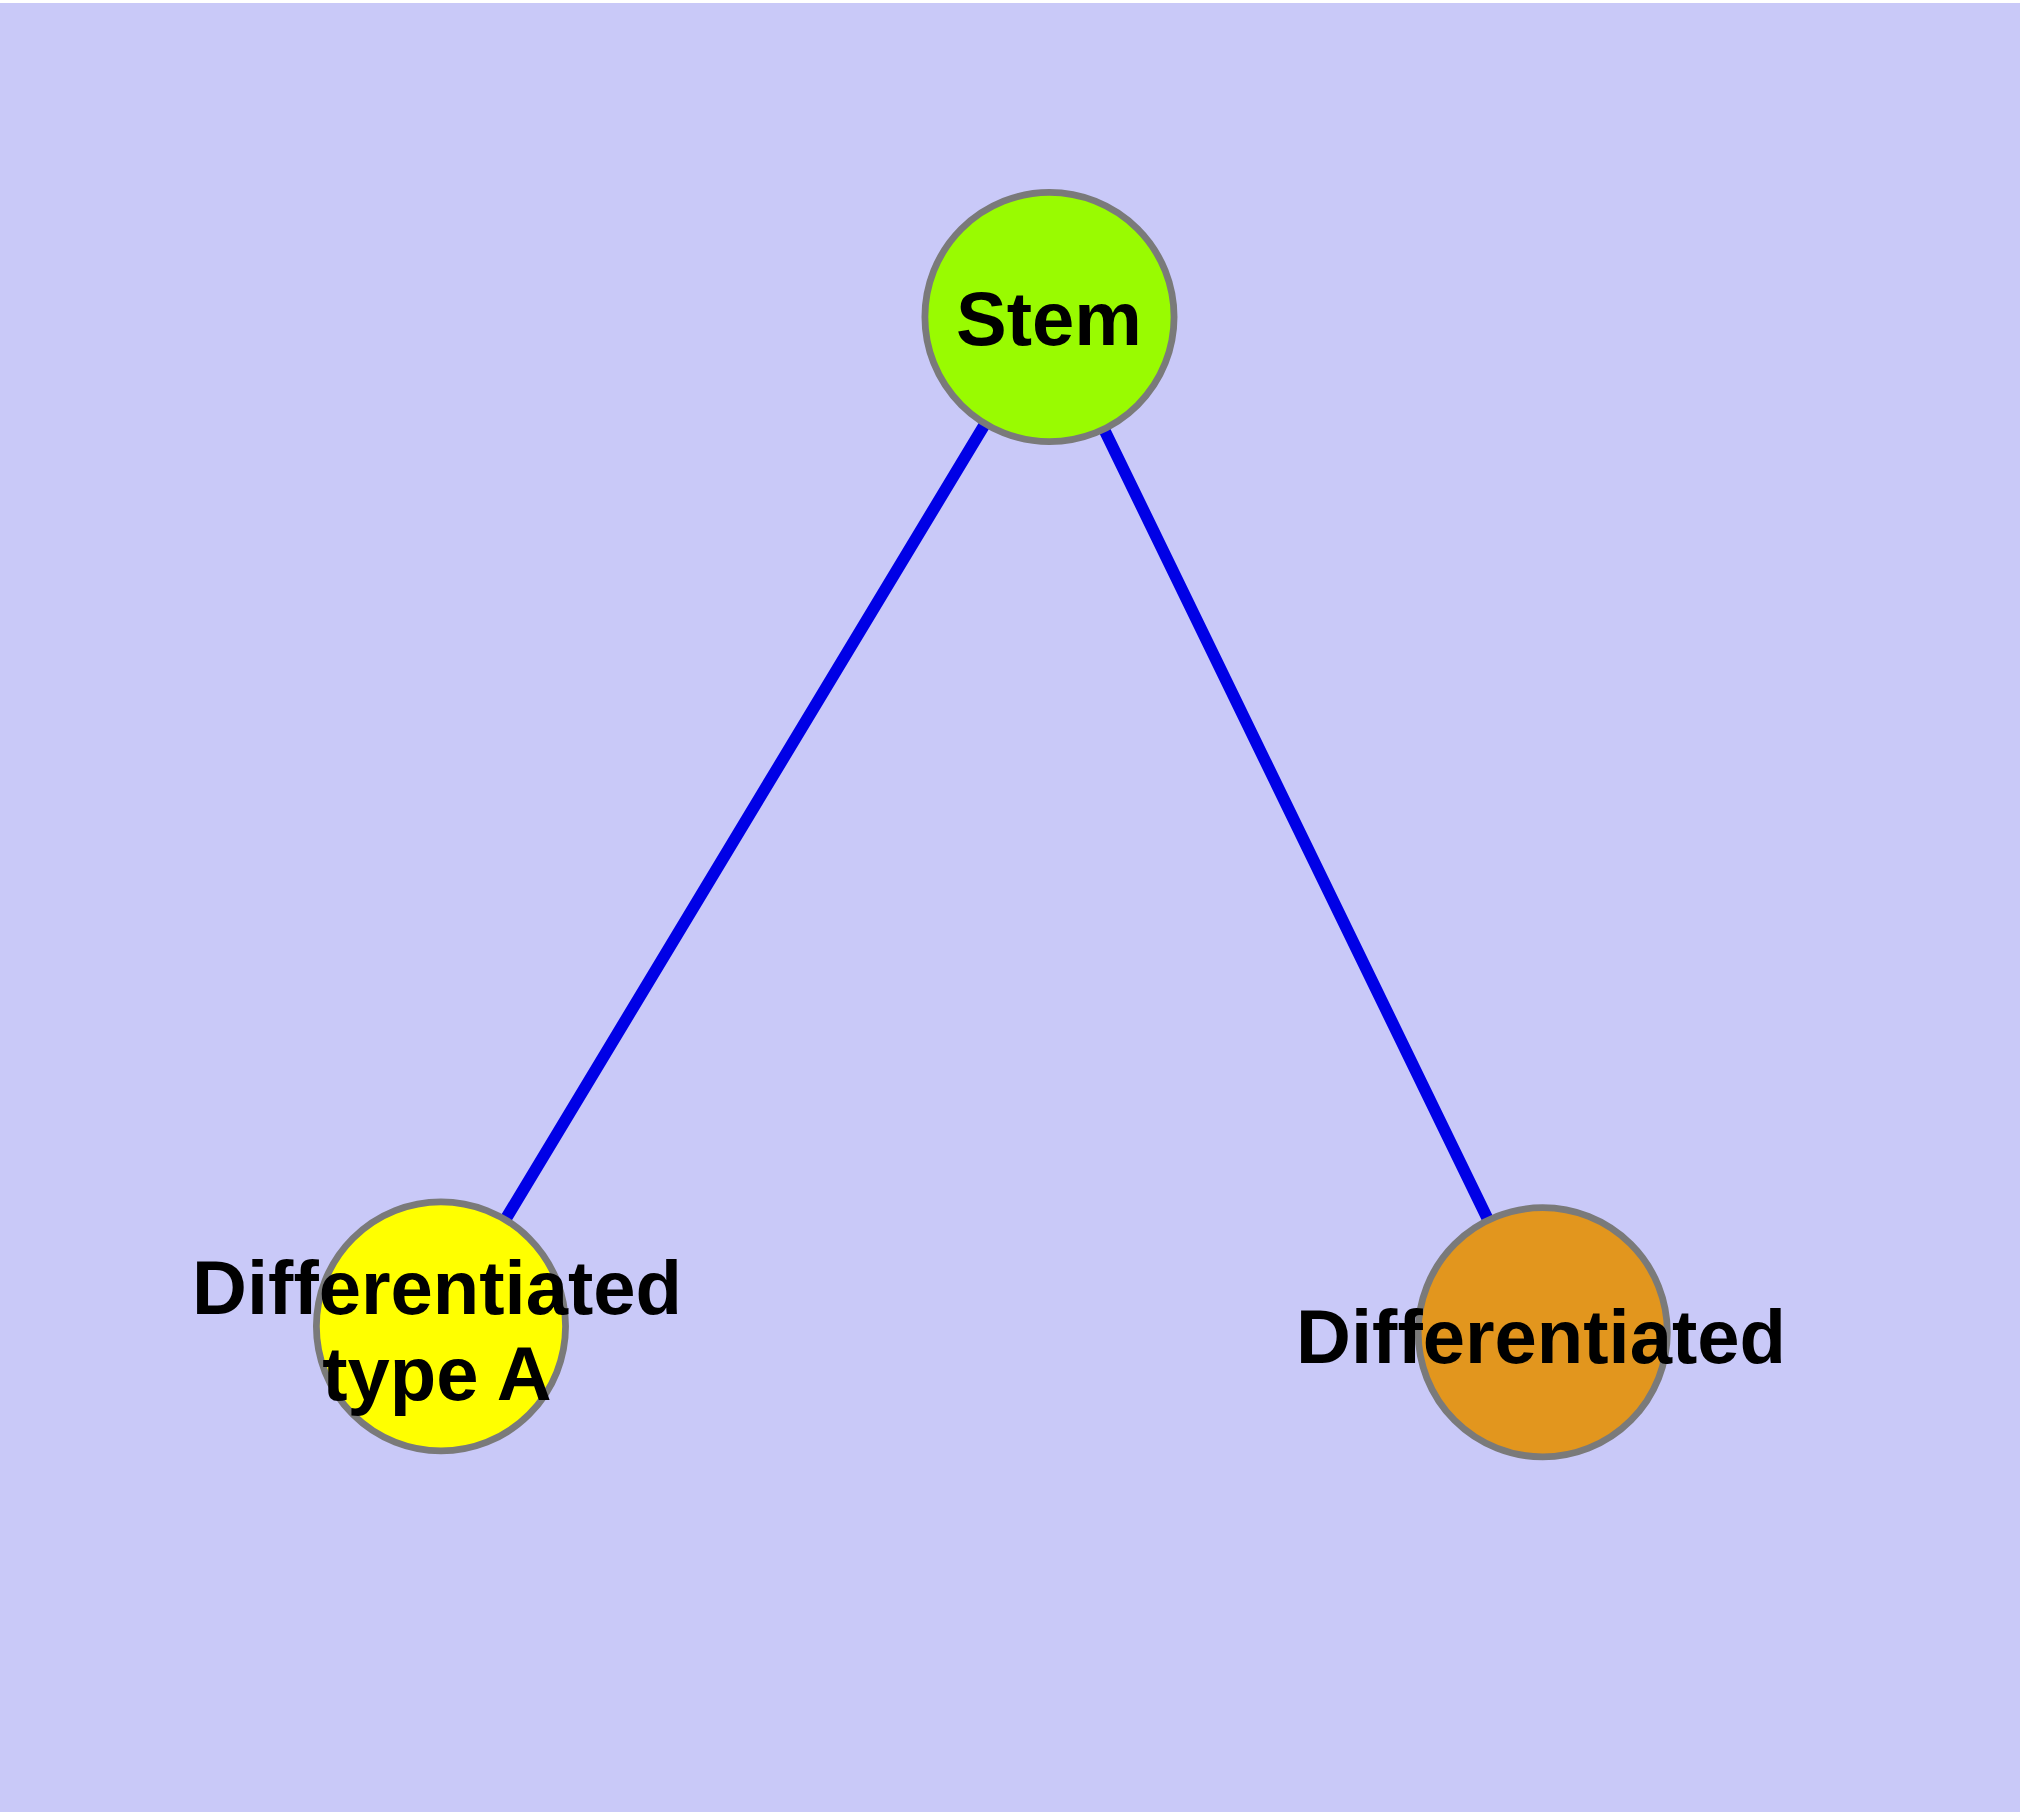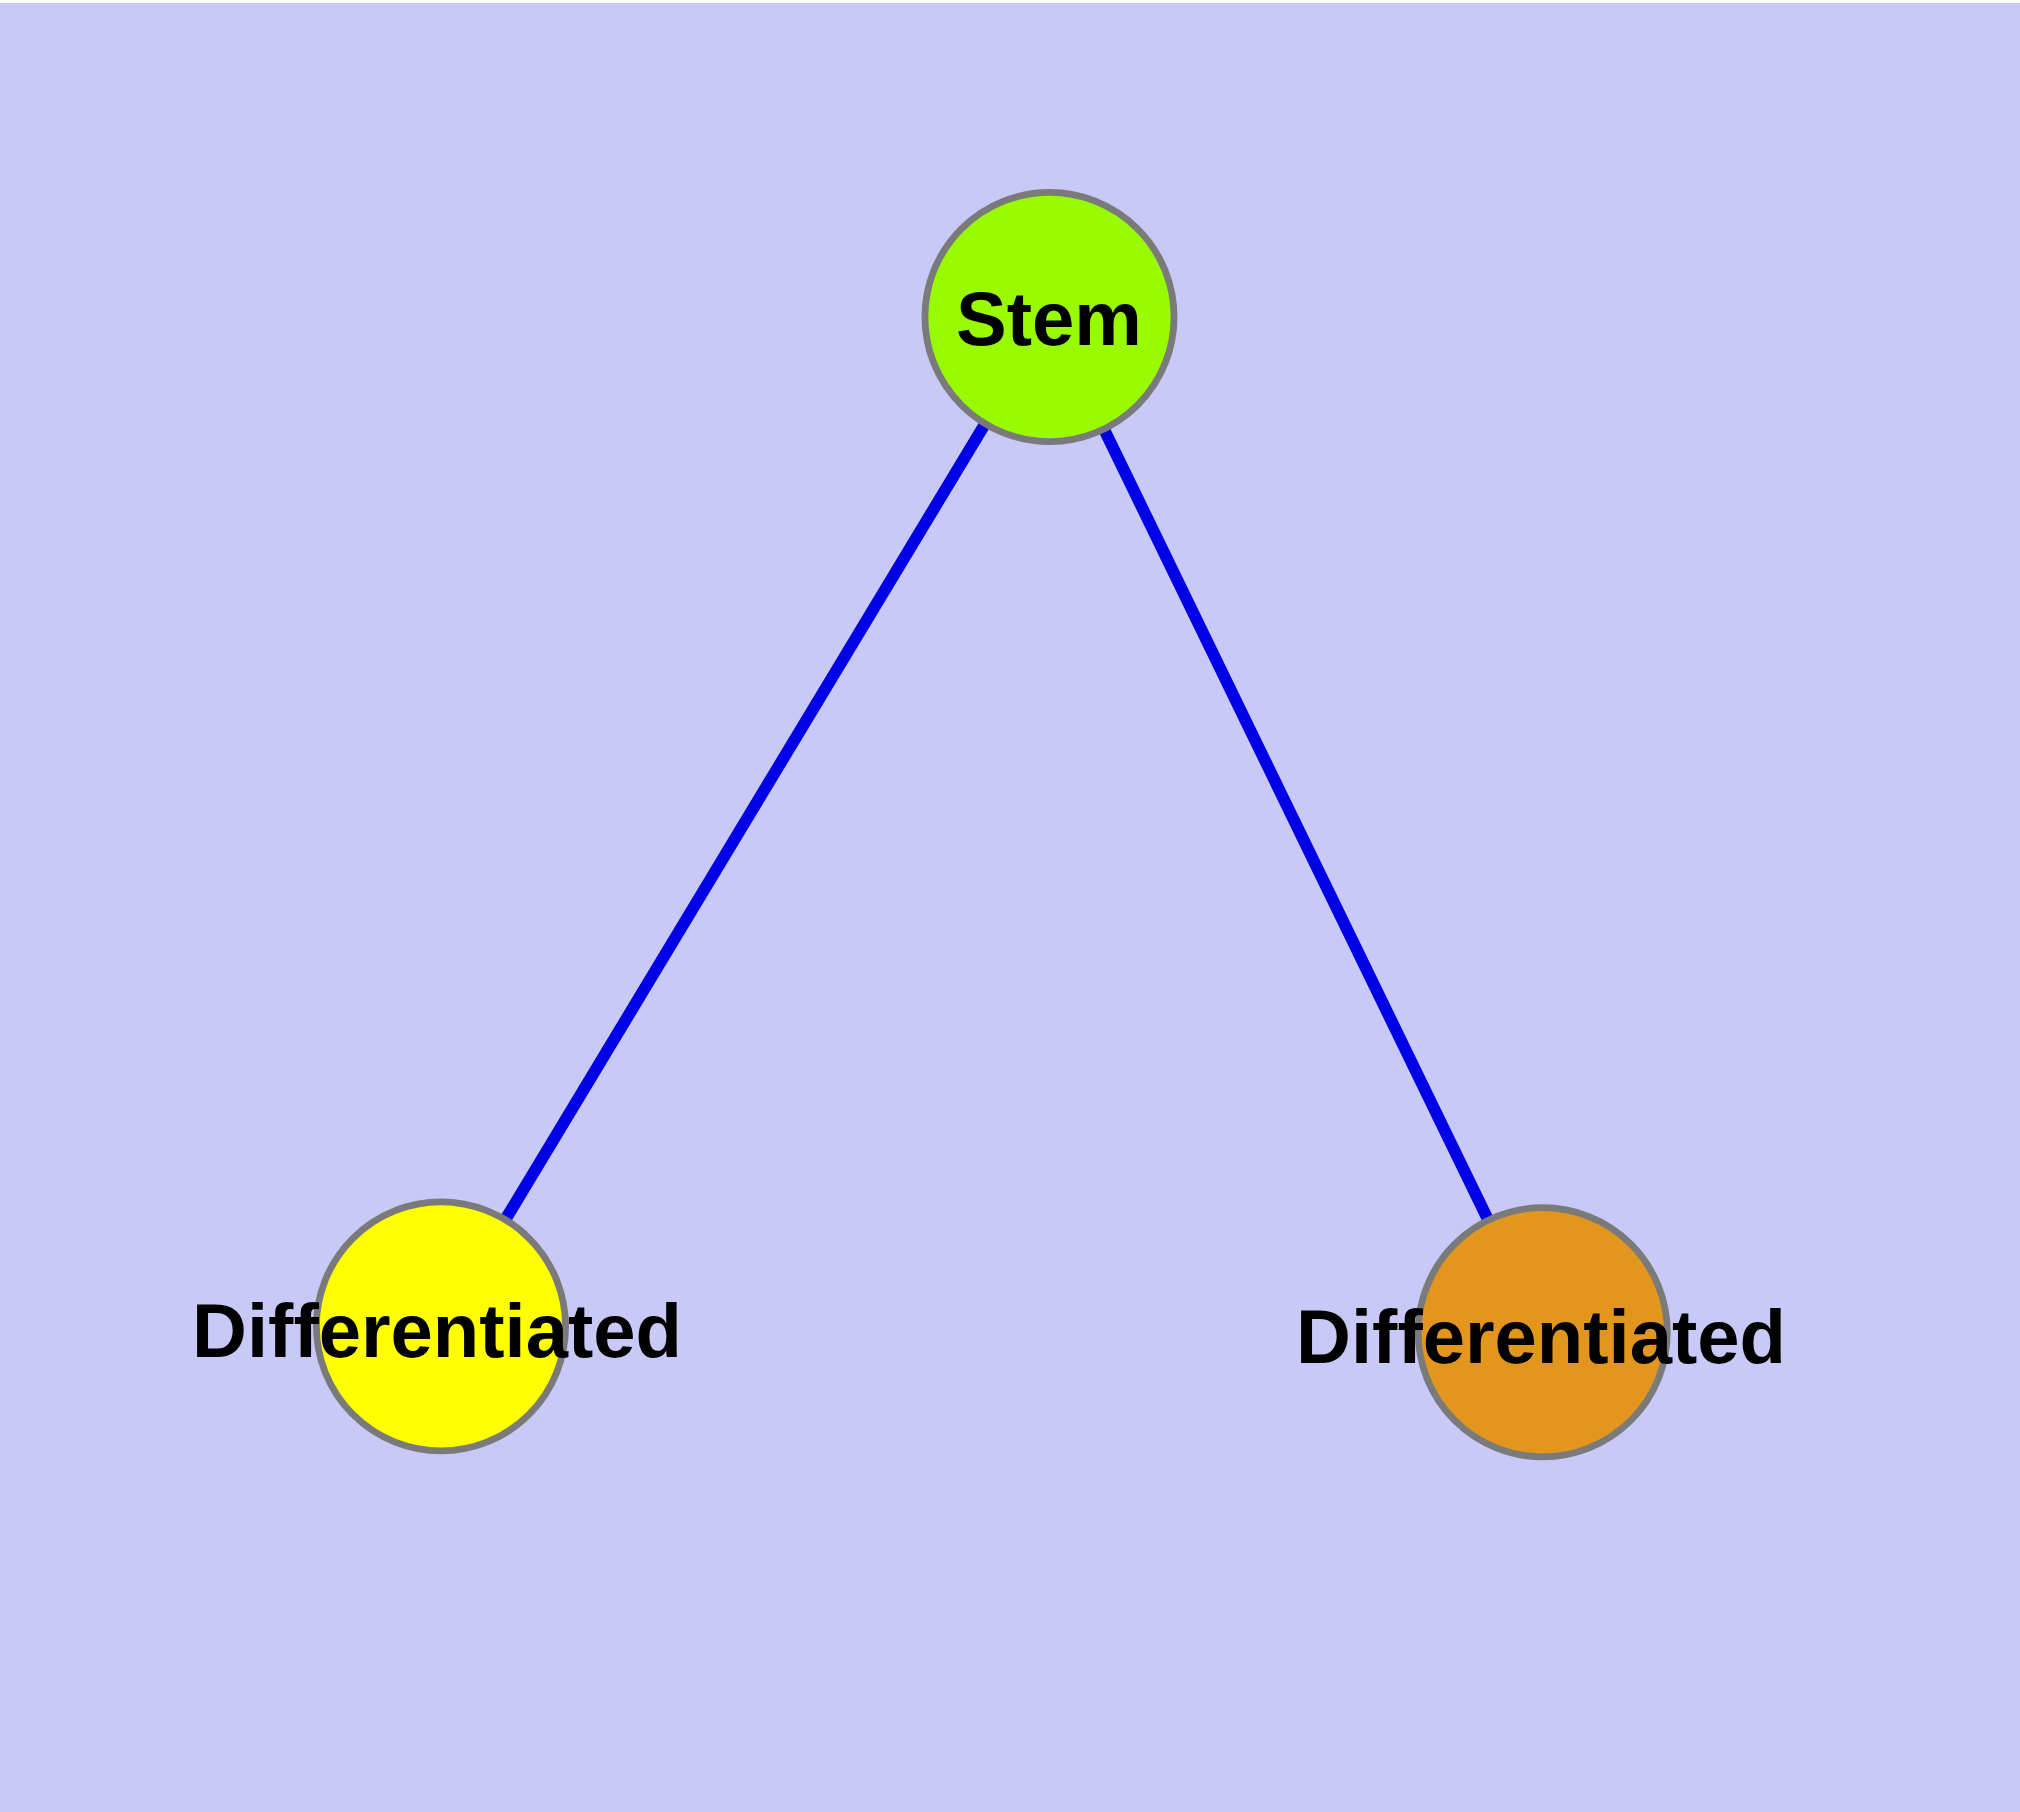--- a/index.html
+++ b/index.html
@@ -58,19 +58,20 @@
 
     <circle cx="1238" cy="374" r="147" stroke-width="8" fill="#99fb01" stroke="#7a7a7a"></circle>
     <circle cx="520" cy="1565" r="147" stroke-width="8" fill="#ffff00" stroke="#7a7a7a"></circle>
     <circle cx="1820" cy="1572" r="147" stroke-width="8" fill="#e2961e" stroke="#7a7a7a"></circle>
   </svg>
 
   <div class="node-label" style="left:1049px; top:319px;text-align:center;">Stem</div>
 
   <div class="node-label" style="left:437px; top:1331px;">
     <span class="label-line">Differentiated</span>
+    <span class="label-line">type A</span>
   </div>
 
   <div class="node-label" style="left:1541px; top:1337px;">
     <span class="label-line">Differentiated</span>
   </div>
 </div>
 
 
 </body></html>

